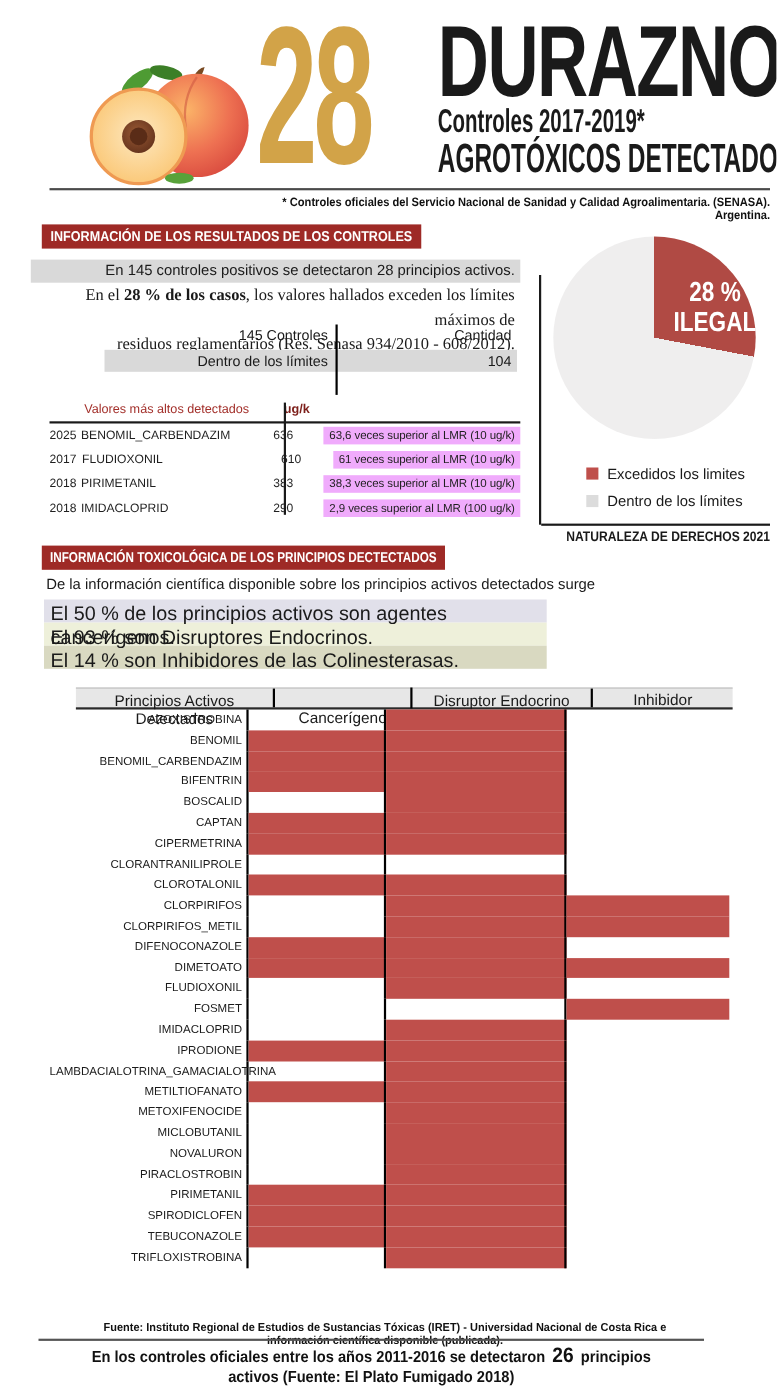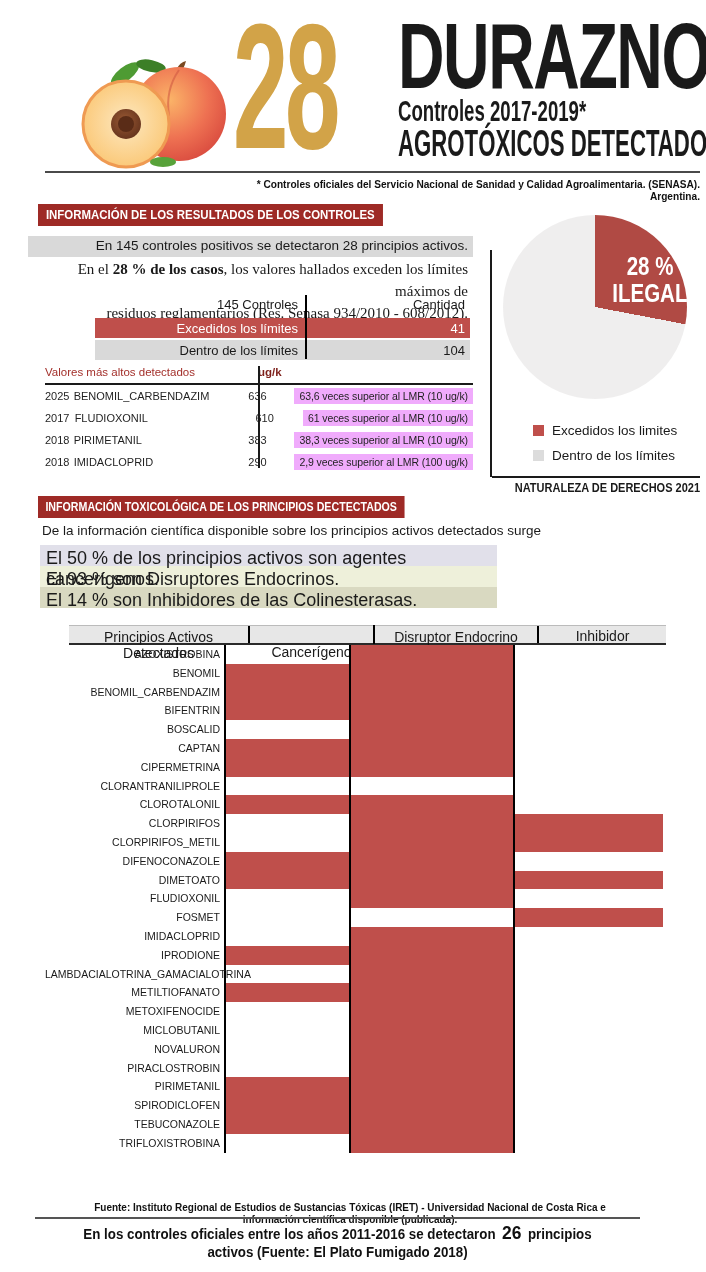--- a/index.html
+++ b/index.html
@@ -41,21 +41,21 @@
   .ct-h1 { width:210px; text-align:right; padding-right:7px; }
   .ct-h2 { flex:1; text-align:right; padding-right:5px; }
   .ct-row { display:flex; height:20px; margin-bottom:2px; font-size:13px; align-items:center; }
   .ct-row .l { width:210px; text-align:right; padding-right:7px; }
   .ct-row .v { flex:1; text-align:right; padding-right:5px; }
   .ct-row.red { background:var(--cell-red); color:#fff; }
   .ct-row.gray { background:var(--row-gray); }
   #ct-vline { left:305px; top:295px; width:2px; height:64px; background:#000; }
 
   #valores { left:45px; top:366px; width:428px; }
-  .v-header { display:flex; height:19px; border-bottom:2px solid #1a1a1a; font-size:11.5px; }
+  .v-header { display:flex; height:19px; border-bottom:2px solid #1a1a1a; font-size:11.5px;text-align:center; }
   .vh1 { width:213px; color:#a3302b; }
   .vh2 { color:#7d1f1a; font-weight:700; }
   .v-row { display:flex; height:22px; align-items:center; font-size:11px; color:#1f1f1f; }
   .vy { width:30px; }
   .vn { width:183px; }
   .vv { width:42px; }
   .vnote { background:#f0abfc; font-size:10.5px; padding:2px 5px; margin-left:6px;
     letter-spacing:-.1px; white-space:nowrap; }
   #v-vline { left:258px; top:366px; width:2px; height:102px; background:#1a1a1a; }
 
@@ -149,24 +149,20 @@
     <span>En el </span><b>28 % de los casos</b><span>, los valores hallados exceden los límites máximos de</span><br>
     <span>residuos reglamentarios (Res. Senasa 934/2010 - 608/2012).</span>
   </div>
 
   <div id="controls-table" class="abs">
     <div class="ct-header">
       <div class="ct-h1">145 Controles</div>
       <div class="ct-h2">Cantidad</div>
     </div>
     <div id="controls-rows">
-        <div class="ct-row red">
-          <div class="l">Excedidos los límites</div>
-          <div class="v">41</div>
-        </div>
         <div class="ct-row gray">
           <div class="l">Dentro de los límites</div>
           <div class="v">104</div>
         </div>
       </div>
   </div>
   <div id="ct-vline" class="abs"></div>
 
   <div id="valores" class="abs">
     <div class="v-header">

